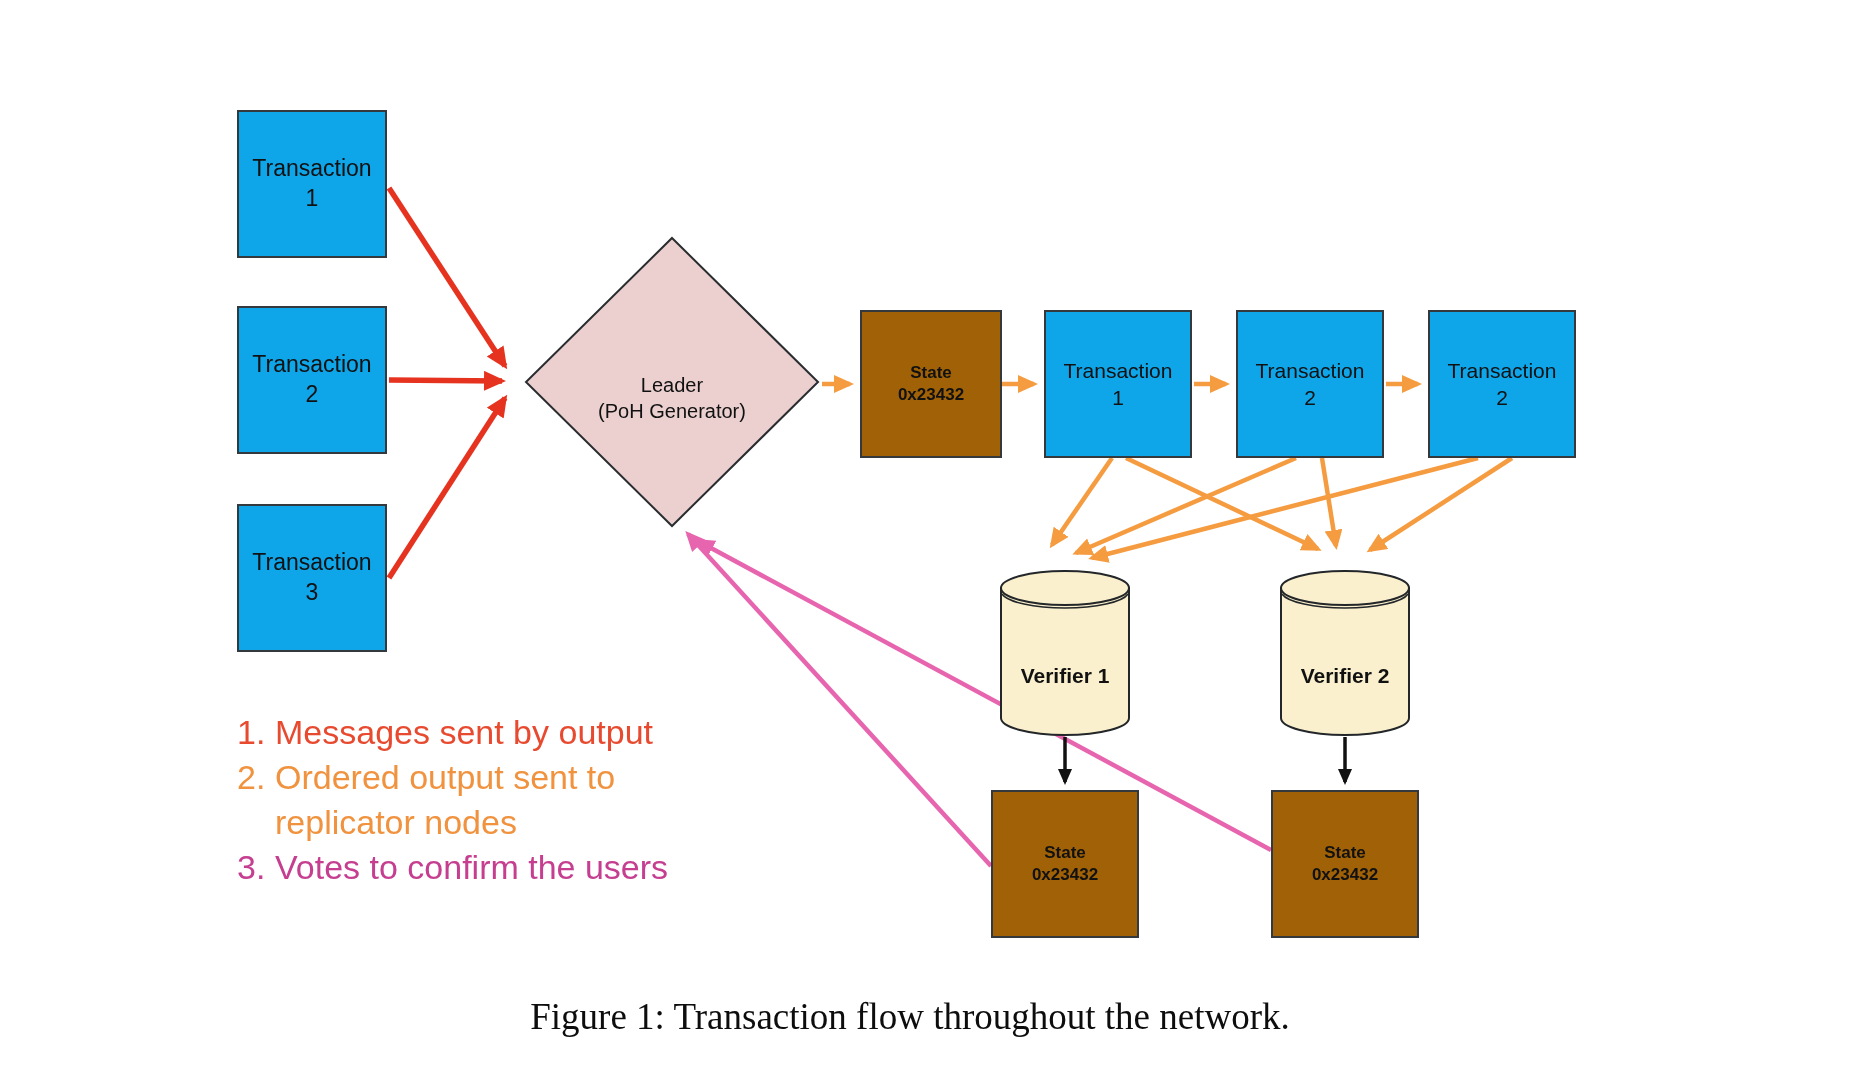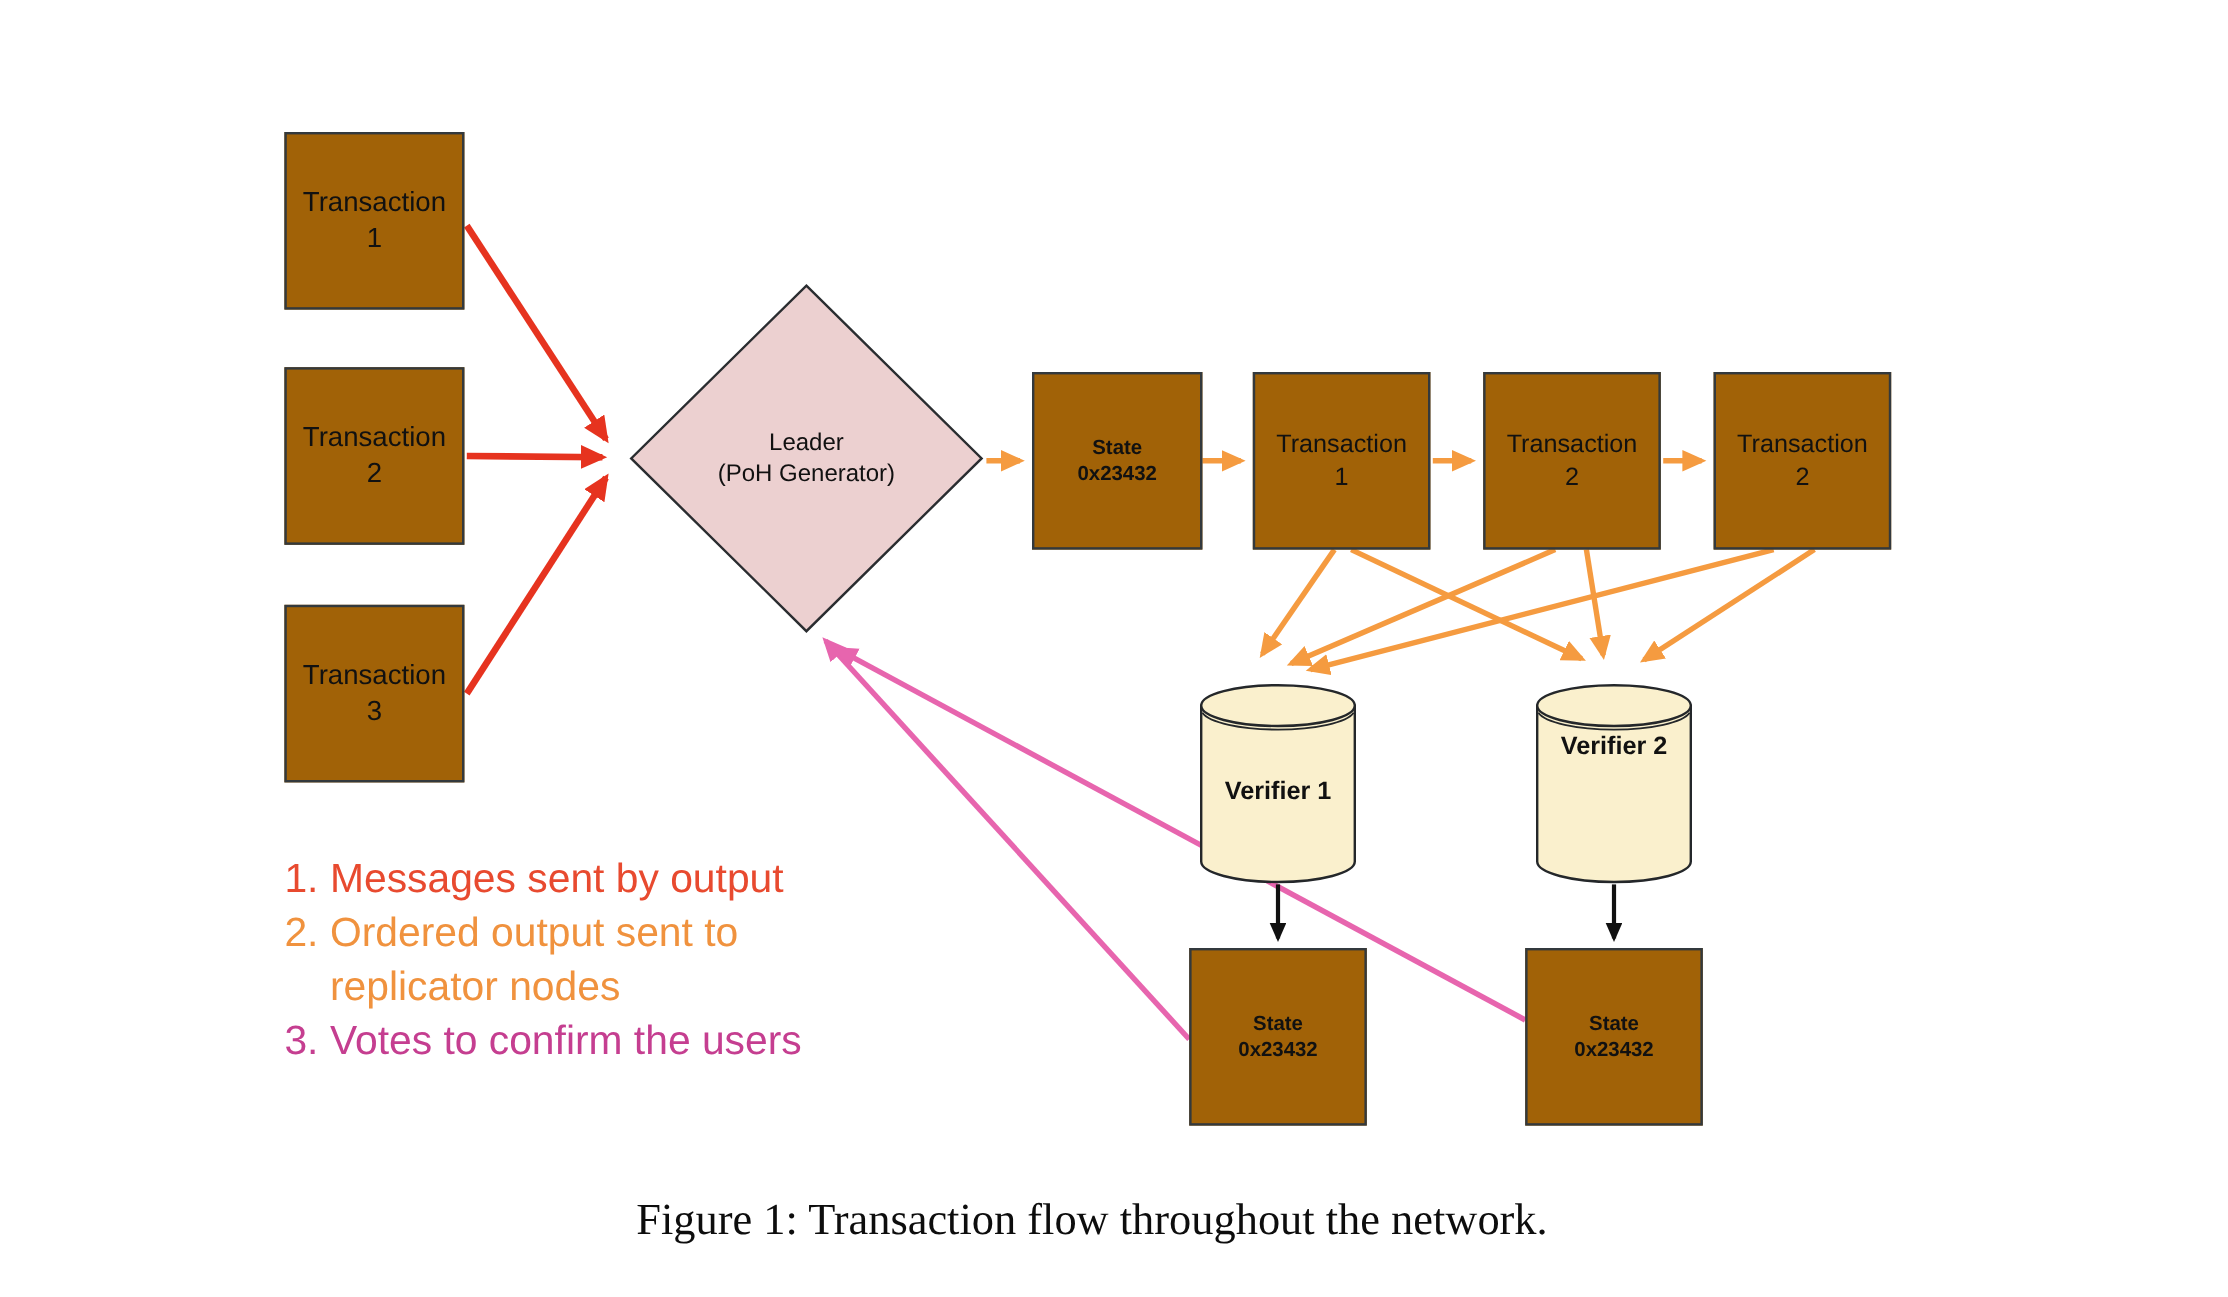--- a/index.html
+++ b/index.html
@@ -14,27 +14,27 @@
   .layer{position:absolute;left:0;top:0;}
   .node{
     position:absolute;
     display:flex;align-items:center;justify-content:center;
     text-align:center;
     white-space:pre-line;
     border:2px solid #33393d;
     box-sizing:border-box;
     line-height:1.3;
   }
-  .blue{background:#a16207;font-size:23px;}
+  .blue{background:#0ea5e9;font-size:23px;}
   .blue.small{font-size:21px;}
   .purple{background:#a16207;font-weight:bold;font-size:17px;}
   .float-label{
     position:absolute;
     display:flex;align-items:center;justify-content:center;
-    text-align:center;white-space:pre-line;line-height:1.3;
+    text-align:center;white-space:pre-line;line-height:1.3;margin-top:16px;
   }
   .leader-label{font-size:20px;}
   .cyl-label{font-size:21px;font-weight:bold;}
   .legend{position:absolute;left:237px;top:710px;font-size:34px;line-height:45px;}
   .legend-item{display:flex;}
   .legend-num{flex:0 0 38px;}
   .legend-text{display:inline-block;width:430px;}
   .caption{
     position:absolute;left:0;top:995px;width:1740px;
     text-align:center;
@@ -120,21 +120,21 @@
   <div class="node purple" style="left:860px;top:310px;width:142px;height:148px">State
 0x23432</div>
   <div class="node blue small" style="left:1044px;top:310px;width:148px;height:148px">Transaction
 1</div>
   <div class="node blue small" style="left:1236px;top:310px;width:148px;height:148px">Transaction
 2</div>
   <div class="node blue small" style="left:1428px;top:310px;width:148px;height:148px">Transaction
 2</div>
 
   <div class="float-label cyl-label" style="left:1000px;top:645px;width:130px;height:30px">Verifier 1</div>
-  <div class="float-label cyl-label" style="left:1280px;top:607px;width:130px;height:30px">Verifier 2</div>
+  <div class="float-label cyl-label" style="left:1280px;top:645px;width:130px;height:30px">Verifier 2</div>
 
   <div class="node purple" style="left:991px;top:790px;width:148px;height:148px">State
 0x23432</div>
   <div class="node purple" style="left:1271px;top:790px;width:148px;height:148px">State
 0x23432</div>
 
   <div class="legend">
     <div class="legend-item" style="color: rgb(232, 74, 47);">
       <span class="legend-num">1.</span>
       <span class="legend-text">Messages sent by output</span>

